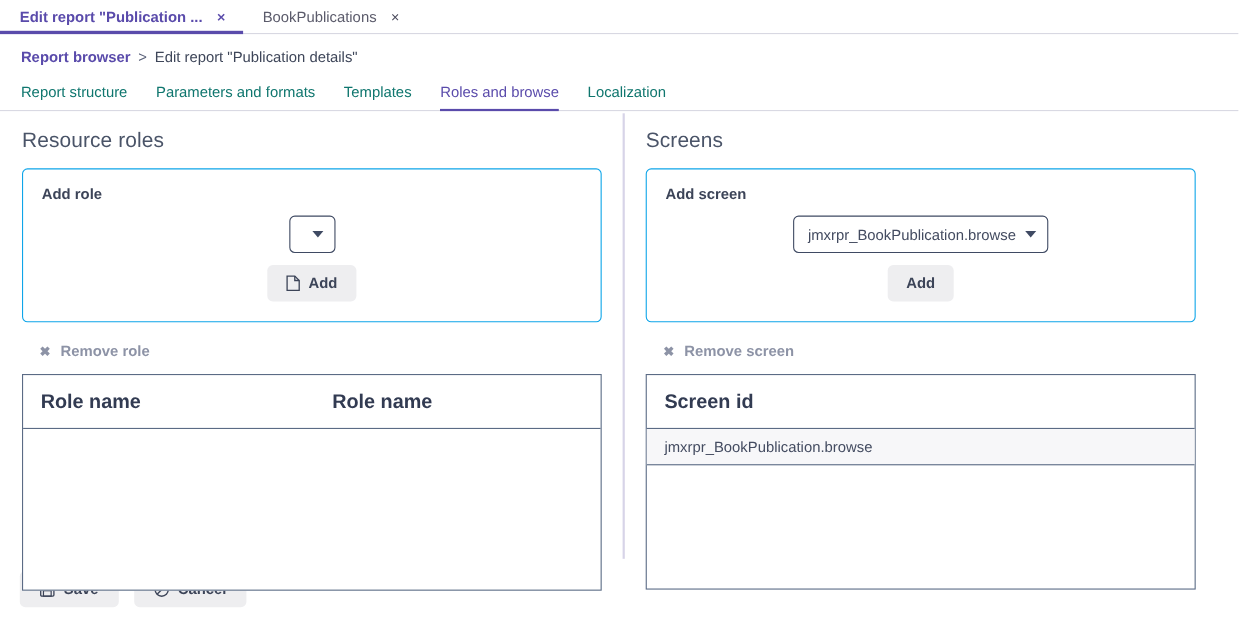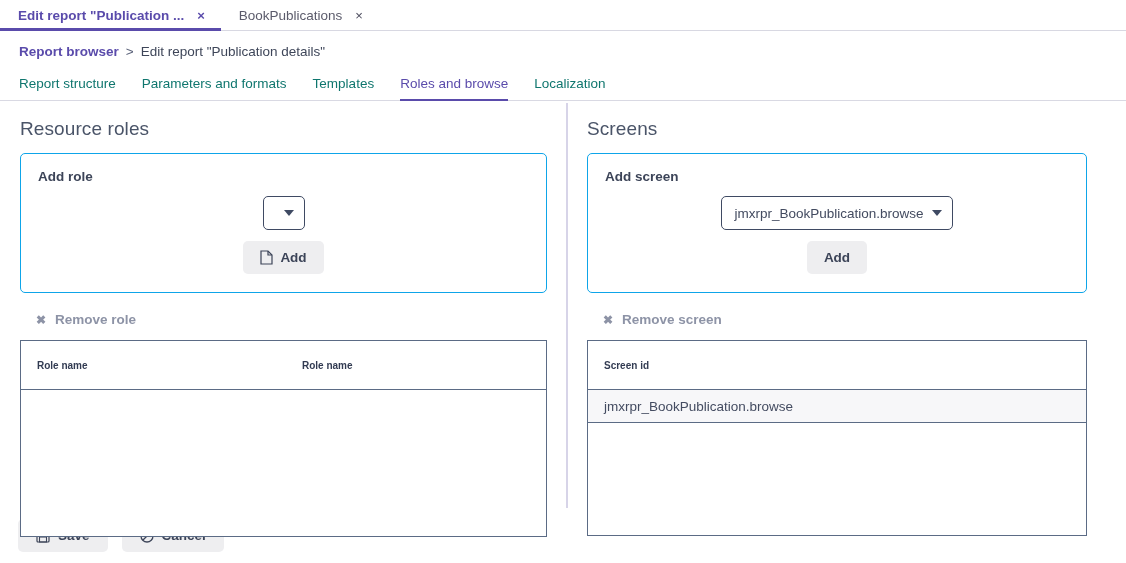--- a/index.html
+++ b/index.html
@@ -205,21 +205,21 @@
     border: 1px solid #5b6b85;
     background: #fff;
   }
   .t-head {
     display: flex;
     height: 49px;
     align-items: center;
     border-bottom: 1px solid #5b6b85;
   }
   .t-head .th {
-    font-size: 10px;
+    font-size: 18px;
     font-weight: bold;
     color: #323b52;
     padding-left: 16px;
   }
   .t-row {
     display: flex;
     height: 33px;
     align-items: center;
     border-bottom: 1px solid #5b6b85;
     background: #f7f7f9;

